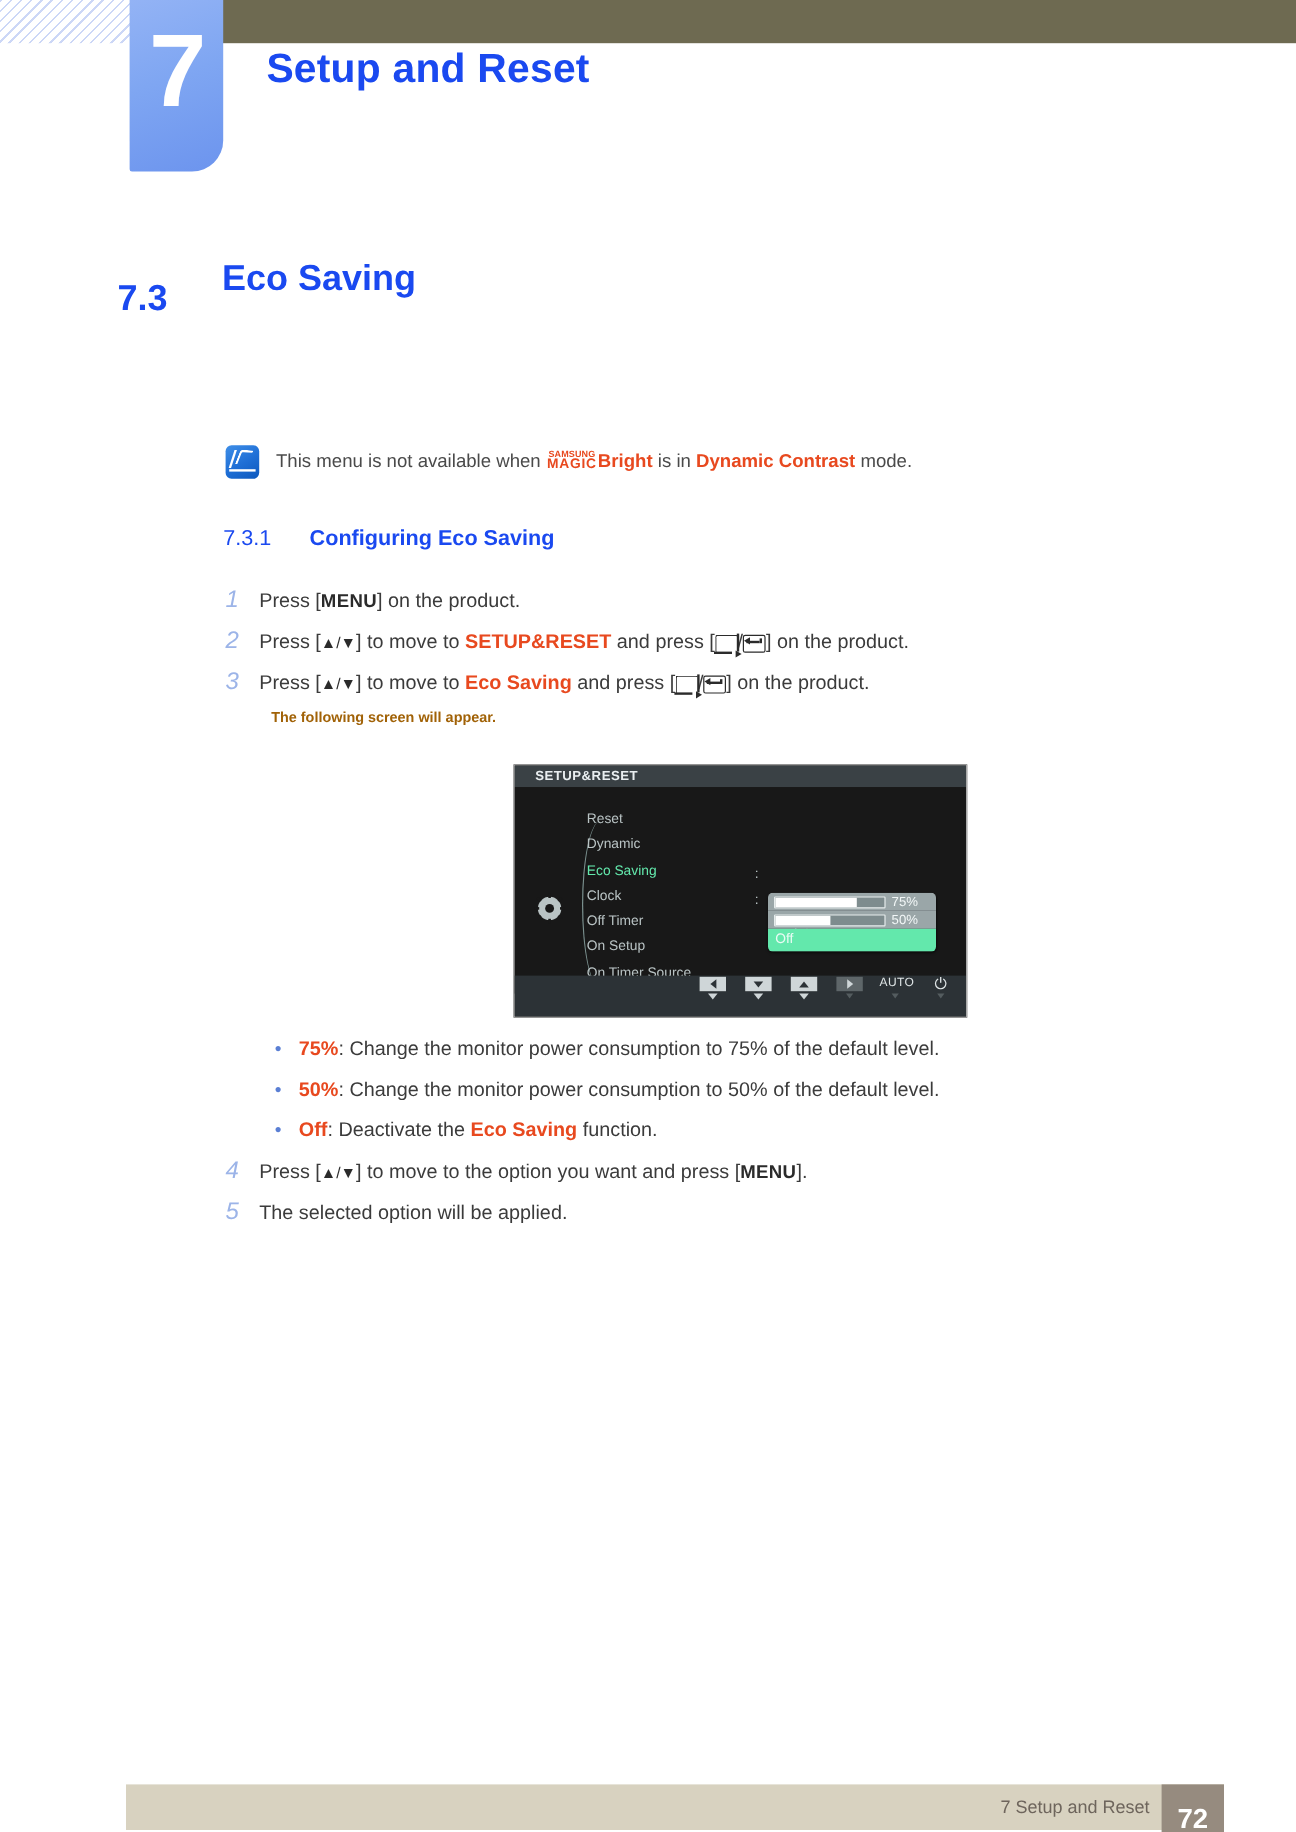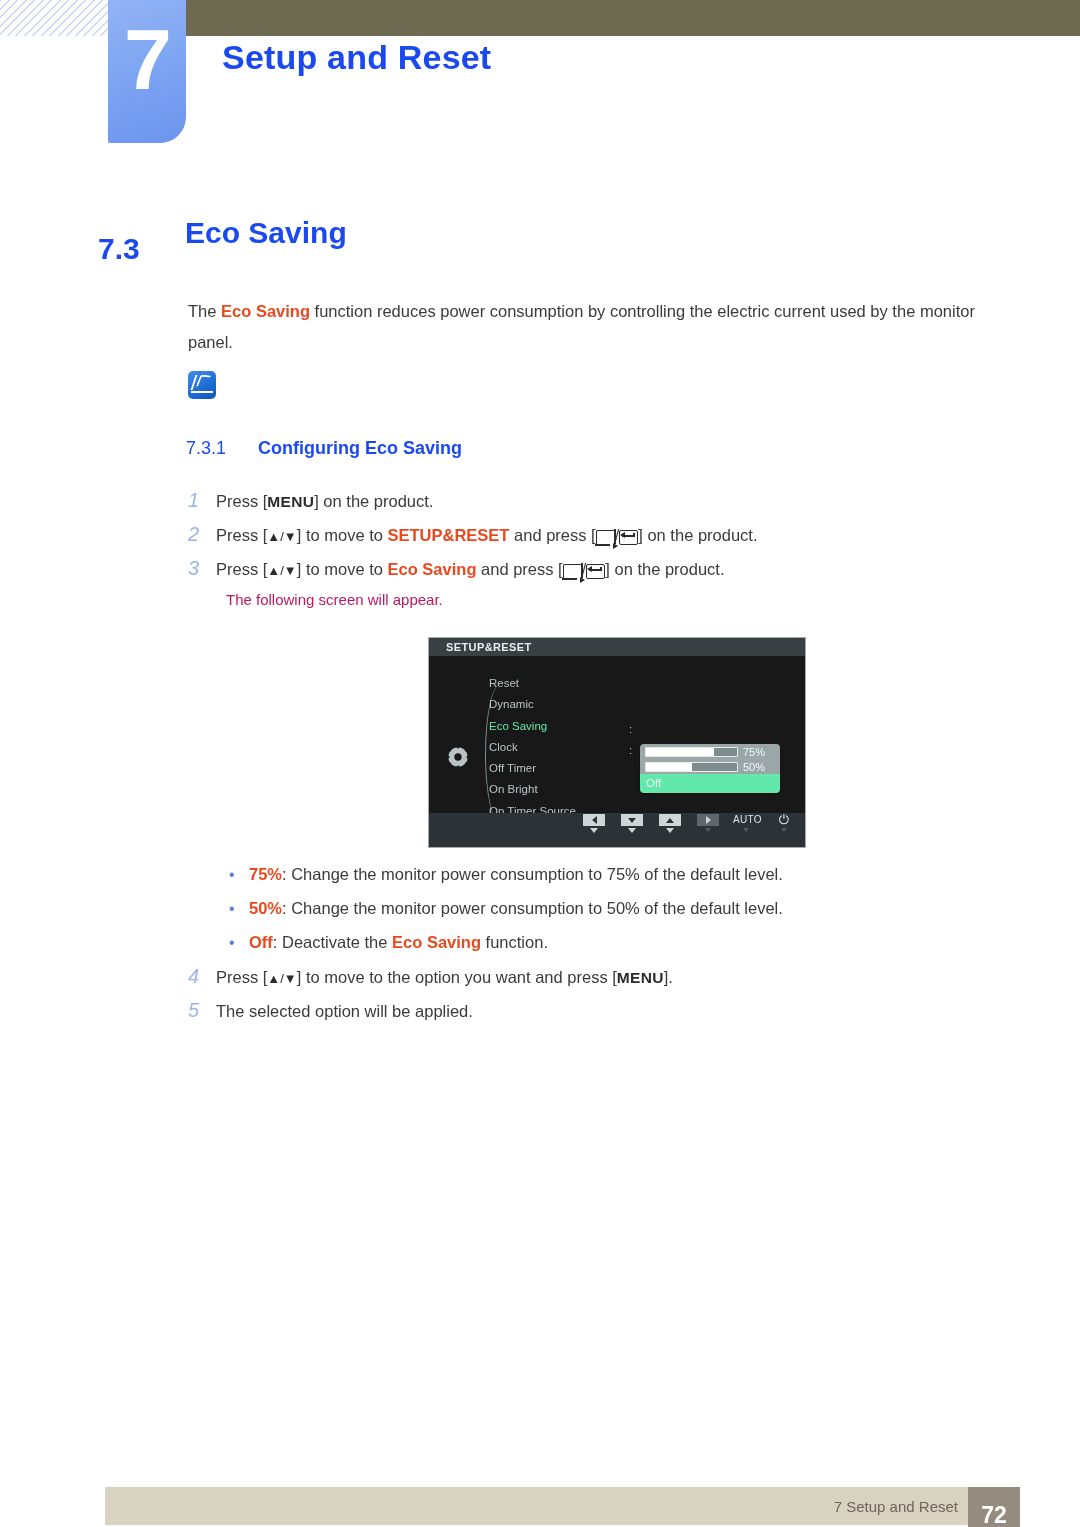--- a/index.html
+++ b/index.html
@@ -102,21 +102,21 @@
   .step { position: absolute; display: flex; align-items: baseline; }
   .step .n {
     width: 28px; flex: 0 0 28px;
     font-size: 20px; font-style: italic; color: #9cb4e8; font-weight: 400;
   }
   .step .t { font-size: 16.5px; color: #3b3b3b; line-height: 24px; }
 
   .s1 { left: 188px; top: 489px; }
   .s2 { left: 188px; top: 523px; }
   .s3 { left: 188px; top: 557px; }
-  .s3b { position:absolute; left: 226px; top: 591px; font-size:15px; color:#be185d; }
+  .s3b { position:absolute; left: 226px; top: 591px; font-size:12px; color:#a16207;font-weight:bold; }
   .s4 { left: 188px; top: 965px; }
   .s5 { left: 188px; top: 999px; }
 
   .menukey { font-weight: 700; font-size: 15.5px; letter-spacing:.3px; color:#2b2b2b; }
   .arrkey { font-size: 13px; letter-spacing: 0px; color:#2b2b2b; }
 
   
   .kglyph { display:inline-block; vertical-align:-4px; position: relative; width: 19px; height: 15px; }
   .kglyph .bx {
     position:absolute; inset:0; border: 1.8px solid #2b2b2b; border-radius: 2px;
@@ -244,29 +244,29 @@
 
   <div class="hatch"></div>
   <div class="olive-bar"></div>
   <div class="chapter-tab"></div>
   <div class="chapter-num">7</div>
   <div class="chapter-title">Setup and Reset</div>
 
   <div class="sec-num">7.3</div>
   <div class="sec-title">Eco Saving</div>
 
-  <div class="body-para">
-    <span>The </span><span class="kw">Eco Saving</span><span> function reduces power consumption by controlling the electric current used by the monitor panel.</span>
-  </div>
 
   <div class="note-row">
     <div class="note-icon">
       <div class="pen"></div>
         <div class="pen2"></div>
         <div class="base"></div>
+    </div>
+    <div class="note-text">
+      <span>This menu is not available when </span><span class="magic"><span class="s">SAMSUNG</span><span class="m">MAGIC</span></span><span class="kw">Bright</span><span> is in </span><span class="kw">Dynamic Contrast</span><span> mode.</span>
     </div>
   </div>
 
   <div class="sub-num">7.3.1</div>
   <div class="sub-title">Configuring Eco Saving</div>
 
   <div class="step s1">
     <div class="n">1</div>
     <div class="t">
       <span>Press [</span><span class="menukey">MENU</span><span>] on the product.</span>
@@ -311,21 +311,21 @@
       </svg>
 
       <div class="osd-curve"></div>
 
       <div class="osd-list">
         <div class="osd-item">Reset</div>
         <div class="osd-item">Dynamic</div>
         <div class="osd-item sel">Eco Saving</div>
         <div class="osd-item">Clock</div>
         <div class="osd-item">Off Timer</div>
-        <div class="osd-item">On Bright</div>
+        <div class="osd-item">On Setup</div>
         <div class="osd-item">On Timer Source</div>
       </div>
       <div class="osd-caret"></div>
 
       <div class="osd-colon" style="top:67px">:</div>
       <div class="osd-colon" style="top:88px">:</div>
       <div class="osd-lang-val">English</div>
 
       <div class="osd-popup">
         <div class="pop-row">

